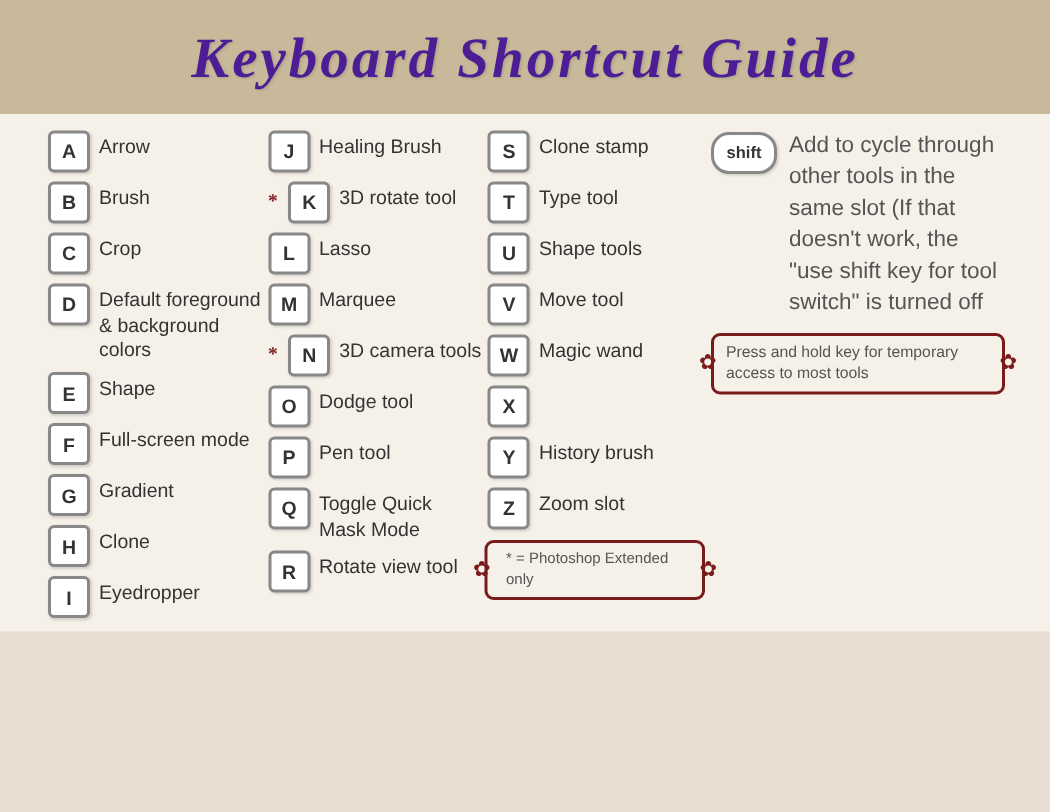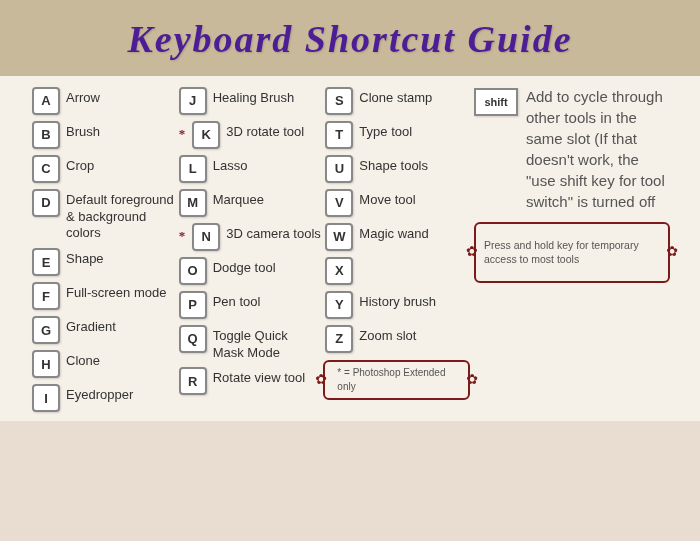--- a/index.html
+++ b/index.html
@@ -86,21 +86,21 @@
       display: flex;
       flex-direction: row;
       align-items: flex-start;
       gap: 8px;
     }
 
     .shift-key-box {
       width: 44px;
       height: 28px;
       border: 2px solid #888;
-      border-radius: 0;
+      border-radius: 12px;
       background: #fff;
       display: flex;
       align-items: center;
       justify-content: center;
       font-size: 11px;
       font-weight: bold;
       color: #333;
       font-family: Arial, sans-serif;
       box-shadow: 1px 1px 2px rgba(0,0,0,0.15);
       flex-shrink: 0;
@@ -110,21 +110,21 @@
     .shift-note {
       font-size: 15px;
       color: #555;
       line-height: 1.4;
       font-family: Arial, sans-serif;
     }
 
     .press-hold-box {
       border: 2px solid #7a1a1a;
       border-radius: 6px;
-      padding: 14px 8px;
+      padding: 4px 8px;
       font-size: 10.5px;
       color: #555;
       line-height: 1.4;
       font-family: Arial, sans-serif;
       position: relative;
       background: #f5f0e8;
     }
 
     .press-hold-box::before,
     .press-hold-box::after {

